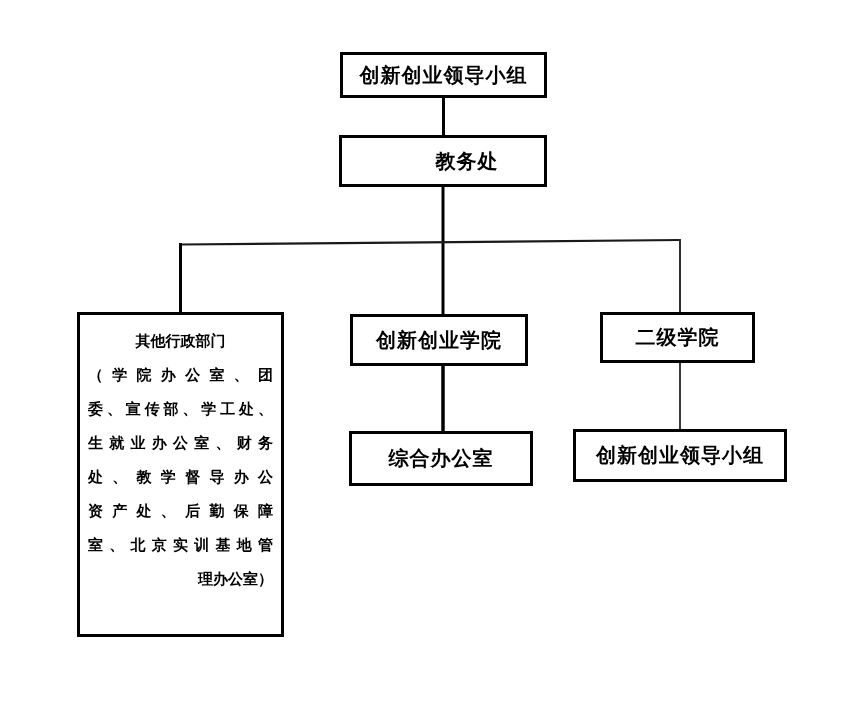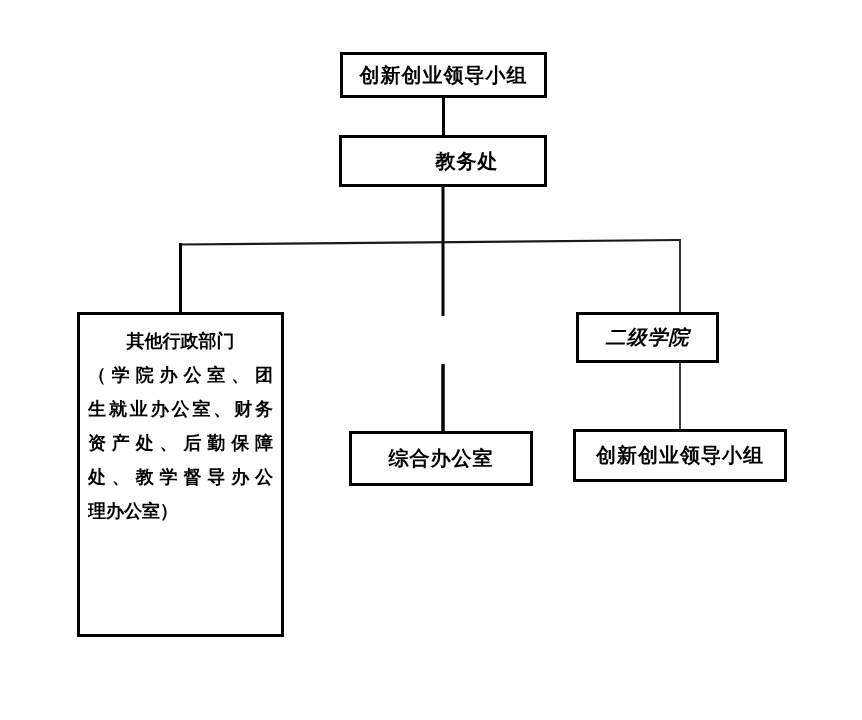--- a/index.html
+++ b/index.html
@@ -32,42 +32,42 @@
     align-items: center;
     justify-content: center;
     font-weight: bold;
     font-size: 20px;
     letter-spacing: 1px;
     white-space: nowrap;
   }
   .node-root            { left: 340px; top: 52px;  width: 207px; height: 46px; }
   .node-academic        { left: 339px; top: 135px; width: 208px; height: 52px; padding-left: 48px; }
   .node-innovation      { left: 350px; top: 314px; width: 178px; height: 52px; }
-  .node-secondary       { left: 576px; top: 312px; width: 143px; height: 51px; font-style: italic; }
+  .node-secondary       { left: 600px; top: 312px; width: 155px; height: 51px; }
   .node-general-office  { left: 349px; top: 431px; width: 184px; height: 55px; }
   .node-secondary-lg    { left: 573px; top: 429px; width: 214px; height: 53px; }
 
   .node-other-admin {
     position: absolute;
     box-sizing: border-box;
     left: 77px; top: 312px; width: 207px; height: 325px;
     border: 3px solid #000000;
     background: #ffffff;
     padding: 9px 8px 0 8px;
     font-weight: bold;
-    font-size: 18px;
+    font-size: 15px;
   }
   .lbline {
     line-height: 34px;
     white-space: nowrap;
     overflow: hidden;
   }
   .lbline.center  { text-align: center; }
   .lbline.stretch { text-align: justify; text-align-last: justify; }
-  .lbline.left    { text-align: left; }
+  .lbline.left    { text-align: right; }
 </style>
 </head>
 <body>
 
 <div class="canvas">
 
   <svg class="connectors" viewBox="0 0 862 720" xmlns="http://www.w3.org/2000/svg">
     <line x1="443.5" y1="96" x2="443.5" y2="137" stroke="#000000" stroke-width="3"></line>
     <line x1="443" y1="185" x2="443" y2="316" stroke="#000000" stroke-width="3"></line>
     <line x1="180" y1="244.5" x2="680" y2="240" stroke="#1a1a1a" stroke-width="2.2"></line>
@@ -81,26 +81,31 @@
     <span>创新创业领导小组</span>
   </div>
 
   <div class="node node-academic">
     <span>教务处</span>
   </div>
 
   <div class="node-other-admin">
     <div class="lbline center">其他行政部门</div>
     <div class="lbline stretch">（学院办公室、团</div>
+    <div class="lbline stretch">委、宣传部、学工处、</div>
     <div class="lbline stretch">生就业办公室、财务</div>
+    <div class="lbline stretch">处、教学督导办公</div>
     <div class="lbline stretch">资产处、后勤保障</div>
-    <div class="lbline stretch">处、教学督导办公</div>
+    <div class="lbline stretch">室、北京实训基地管</div>
     <div class="lbline left">理办公室）</div>
   </div>
 
+  <div class="node node-innovation">
+    <span>创新创业学院</span>
+  </div>
 
   <div class="node node-secondary">
     <span>二级学院</span>
   </div>
 
   <div class="node node-general-office">
     <span>综合办公室</span>
   </div>
 
   <div class="node node-secondary-lg">

